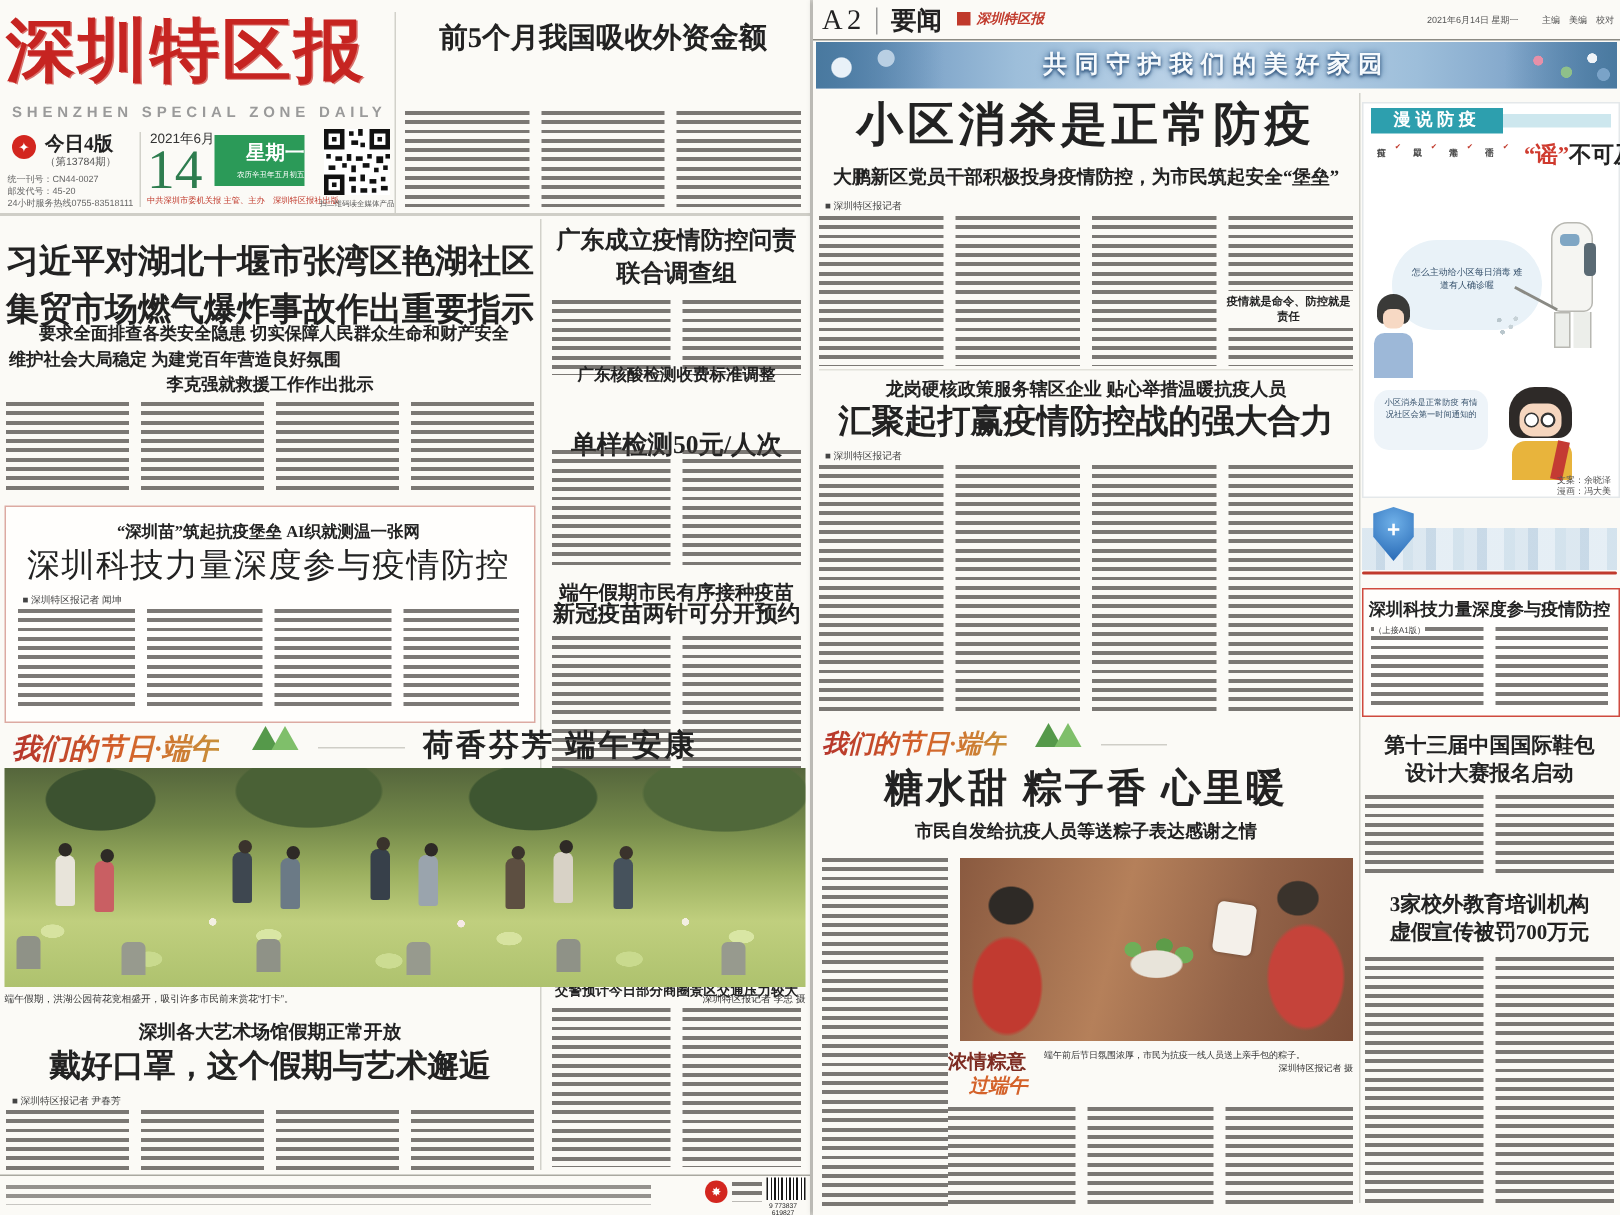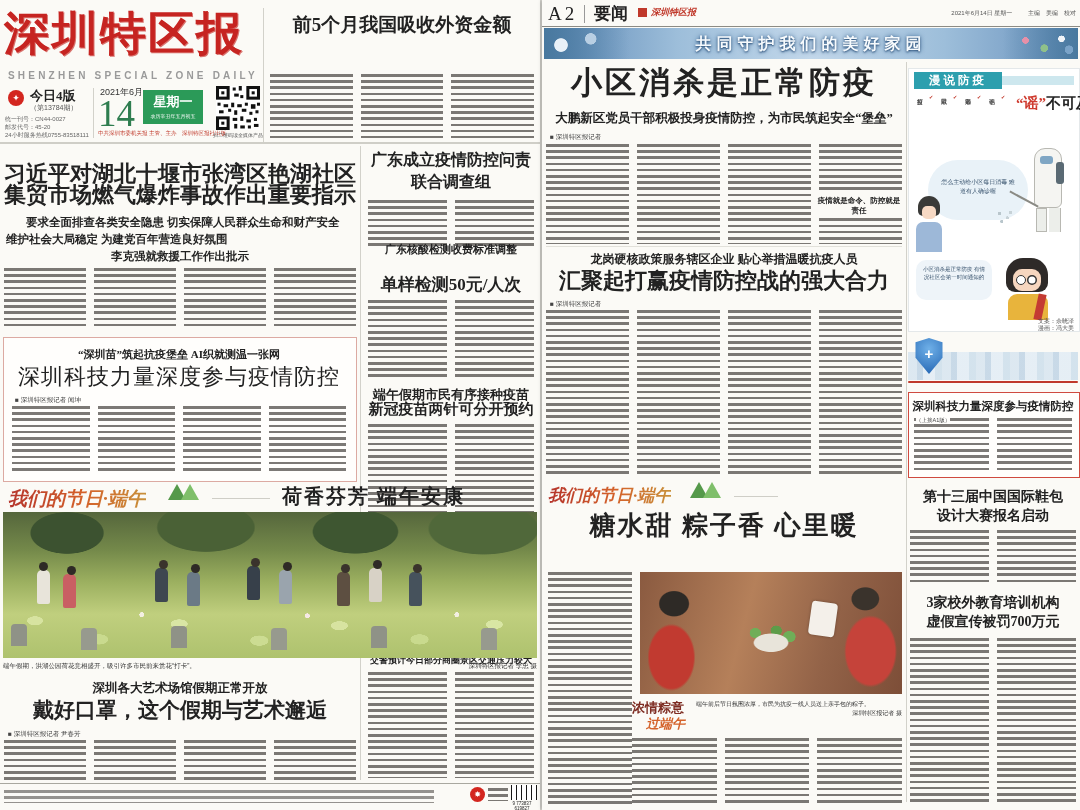--- a/index.html
+++ b/index.html
@@ -32,21 +32,21 @@
   <div class="abs" style="left:8px;top:90px;width:16px;height:16px;border-radius:50%;background:#d3261f;color:#fff;font-size:9px;line-height:16px;text-align:center;">✦</div>
   <div class="abs b ser" style="left:30px;top:87px;font-size:13px;">今日4版</div>
   <div class="abs" style="left:30px;top:103px;font-size:7px;color:#555;">（第13784期）</div>
   <div class="abs" style="left:5px;top:115px;font-size:6px;color:#666;">统一刊号：CN44-0027</div>
   <div class="abs" style="left:5px;top:123px;font-size:6px;color:#666;">邮发代号：45-20</div>
   <div class="abs" style="left:5px;top:131px;font-size:6px;color:#666;">24小时服务热线0755-83518111</div>
   <div class="abs vline" style="left:93px;top:88px;height:50px;"></div>
 
   <div class="abs" style="left:100px;top:86px;font-size:9px;color:#333;">2021年6月</div>
   <div class="abs ser" style="left:98px;top:94px;font-size:37px;line-height:40px;color:#2e7d4f;">14</div>
-  <div class="abs" style="left:143px;top:90px;width:60px;height:34px;background:#2b9a58;color:#fff;text-align:center;">
+  <div class="abs" style="left:143px;top:90px;width:60px;height:34px;background:#2b9a58;color:#fff;text-align:right;">
     <div class="b" style="font-size:13px;padding-top:3px;">星期一</div>
     <div style="font-size:5px;margin-top:2px;">农历辛丑年五月初五</div>
   </div>
   <div class="abs" style="left:98px;top:130px;width:160px;font-size:5.5px;color:#c0392b;white-space:nowrap;">中共深圳市委机关报 主管、主办　深圳特区报社出版</div>
 
   <svg class="abs" style="left:216px;top:86px;" width="44" height="44" viewBox="0 0 29 29">
     <rect width="29" height="29" fill="#fff"></rect>
     <g fill="#111">
       <rect x="0" y="0" width="9" height="9"></rect>
         <rect x="20" y="0" width="9" height="9"></rect>
@@ -90,41 +90,41 @@
   <div class="abs hline" style="left:0;top:142px;width:540px;height:2px;"></div>
 
   <div class="abs ser b ctr" style="left:268px;top:12px;width:268px;font-size:19px;">前5个月我国吸收外资金额</div>
   <div class="abs cols" style="left:270px;top:74px;width:264px;height:64px;">
     <i class="tx s"></i>
       <i class="tx s"></i>
       <i class="tx s"></i>
   </div>
 
   <div class="abs ser b ctr" style="left:2px;top:147px;width:356px;font-size:22px;margin-top:12px;">习近平对湖北十堰市张湾区艳湖社区</div>
-  <div class="abs ser b ctr" style="left:2px;top:180px;width:356px;font-size:22px;text-align:center;">集贸市场燃气爆炸事故作出重要指示</div>
+  <div class="abs ser b ctr" style="left:2px;top:191px;width:356px;font-size:22px;text-align:center;">集贸市场燃气爆炸事故作出重要指示</div>
   <div class="abs ser b" style="left:26px;top:215px;width:330px;font-size:11.5px;">要求全面排查各类安全隐患 切实保障人民群众生命和财产安全</div>
   <div class="abs ser b" style="left:6px;top:232px;width:330px;font-size:11.5px;">维护社会大局稳定 为建党百年营造良好氛围</div>
   <div class="abs ser b ctr" style="left:2px;top:249px;width:356px;font-size:11.5px;">李克强就救援工作作出批示</div>
   <div class="abs cols" style="left:4px;top:268px;width:352px;height:62px;">
     <i class="tx s"></i>
       <i class="tx s"></i>
       <i class="tx s"></i>
       <i class="tx s"></i>
   </div>
 
   <div class="abs vline" style="left:360px;top:146px;height:634px;"></div>
 
   <div class="abs ser b ctr" style="left:368px;top:150px;width:166px;font-size:16px;">广东成立疫情防控问责</div>
   <div class="abs ser b ctr" style="left:368px;top:172px;width:166px;font-size:16px;">联合调查组</div>
   <div class="abs cols" style="left:368px;top:200px;width:166px;height:50px;">
     <i class="tx s"></i>
       <i class="tx s"></i>
   </div>
   <div class="abs ser b ctr" style="left:368px;top:242px;width:166px;font-size:11px;">广东核酸检测收费标准调整</div>
-  <div class="abs ser b ctr" style="left:368px;top:273px;width:166px;font-size:17px;">单样检测50元/人次</div>
+  <div class="abs ser b ctr" style="left:368px;top:285px;width:166px;font-size:17px;">单样检测50元/人次</div>
   <div class="abs cols" style="left:368px;top:300px;width:166px;height:78px;">
     <i class="tx s"></i>
       <i class="tx s"></i>
   </div>
   <div class="abs ser b ctr" style="left:368px;top:386px;width:166px;font-size:13px;">端午假期市民有序接种疫苗</div>
   <div class="abs ser b ctr" style="left:368px;top:400px;width:166px;font-size:15px;">新冠疫苗两针可分开预约</div>
   <div class="abs cols" style="left:368px;top:424px;width:166px;height:200px;">
     <i class="tx s"></i>
       <i class="tx s"></i>
   </div>
@@ -297,20 +297,21 @@
       <i class="tx s"></i>
   </div>
 
   <div class="abs grad-text" style="left:6px;top:484px;font-size:17px;">我们的节日·端午</div>
   <span class="abs zongzi" style="left:148px;top:482px;width:38px;height:24px;">
       <b></b>
       <b style="left:13px;border-bottom-color:#7fbf6a;"></b>
     </span>
   <div class="abs hline" style="left:192px;top:496px;width:44px;"></div>
   <div class="abs ser b ctr" style="left:4px;top:508px;width:356px;font-size:26px;letter-spacing:2px;">糖水甜 粽子香 心里暖</div>
+  <div class="abs ser b ctr" style="left:4px;top:546px;width:356px;font-size:12px;">市民自发给抗疫人员等送粽子表达感谢之情</div>
   <div class="abs tx s" style="left:6px;top:572px;width:84px;height:232px;"></div>
 
   <div class="abs" style="left:98px;top:572px;width:262px;height:122px;overflow:hidden;background:linear-gradient(105deg,#8a5a40,#b5805a 40%,#936348 70%,#7d4e38);">
     <div class="abs" style="left:0;top:0;width:262px;height:122px;background:radial-gradient(40px 56px at 12% 70%,#c13a30 0 55%,transparent 60%),radial-gradient(44px 60px at 88% 65%,#c5433a 0 55%,transparent 60%),radial-gradient(26px 22px at 13% 26%,#2e2a26 0 55%,transparent 60%),radial-gradient(24px 20px at 86% 22%,#3a332c 0 55%,transparent 60%),radial-gradient(30px 16px at 50% 58%,#e8e4da 0 55%,transparent 60%),radial-gradient(9px 8px at 44% 50%,#6fae58 0 60%,transparent 65%),radial-gradient(9px 8px at 52% 48%,#5d9c49 0 60%,transparent 65%),radial-gradient(8px 7px at 48% 55%,#7fbf6a 0 60%,transparent 65%),radial-gradient(10px 9px at 57% 53%,#6fae58 0 60%,transparent 65%);"></div>
     <div class="abs" style="left:170px;top:30px;width:26px;height:34px;background:#f4f0ea;border-radius:4px;transform:rotate(8deg);box-shadow:0 0 3px rgba(0,0,0,.3);"></div>
   </div>
 
   <div class="abs ser b" style="left:90px;top:699px;font-size:13px;color:#7e2c22;">浓情粽意</div>
   <div class="abs ser b" style="left:104px;top:715px;font-size:13px;font-style:italic;color:#d4622a;">过端午</div>
   <div class="abs" style="left:154px;top:700px;width:206px;font-size:6px;color:#333;line-height:9px;">

